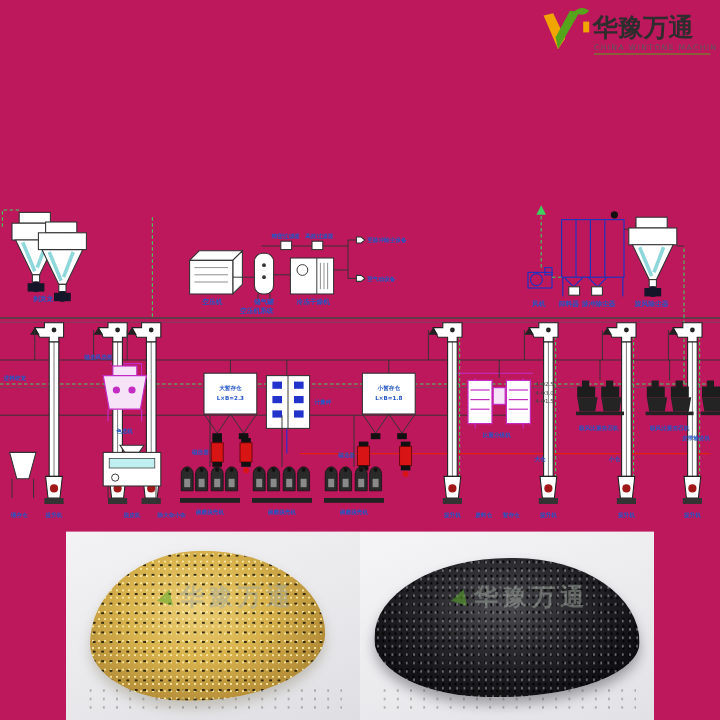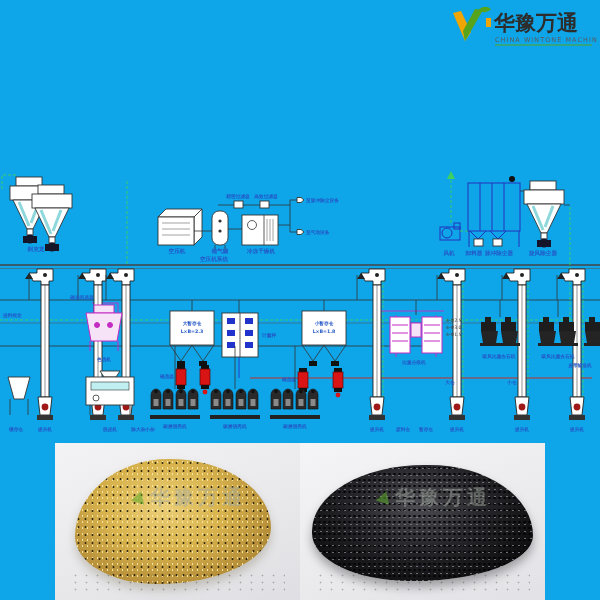--- a/index.html
+++ b/index.html
@@ -1,16 +1,16 @@
 <!DOCTYPE html>
 <html><head>
 <meta charset="utf-8">
 <style>
   html,body{margin:0;padding:0;background:#fff;}
-  .stage{position:relative;width:600px;height:600px;background:#0ea5e9;overflow:hidden;
+  .stage{position:relative;width:600px;height:600px;background:#be185d;overflow:hidden;
          font-family:"DejaVu Sans","Liberation Sans",sans-serif;}
   
   .logo{position:absolute;top:4px;left:450px;width:148px;height:46px;}
   
   .diagram{position:absolute;top:165px;left:0;width:600px;height:290px;}
   svg .lb{font-size:5.6px;fill:#2457c5;font-weight:bold;text-anchor:middle;}
   svg .lb-s{font-size:4.7px;}
   svg .st{text-anchor:start;}
   svg .en{text-anchor:end;}
   svg .spec{font-size:4.6px;fill:#444;text-anchor:start;font-weight:normal;}

